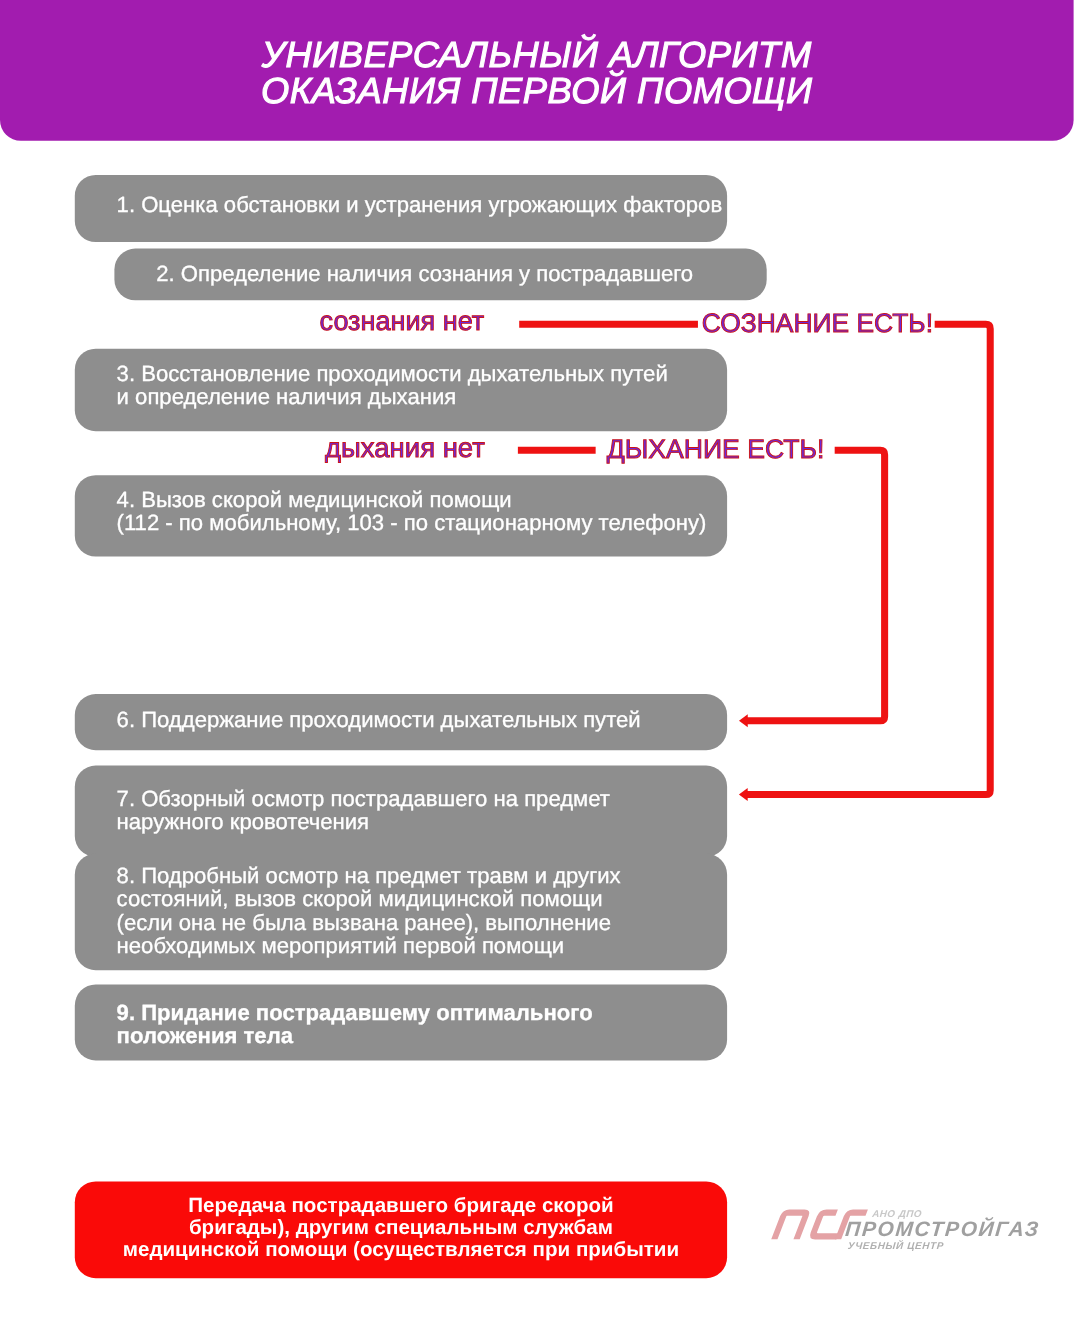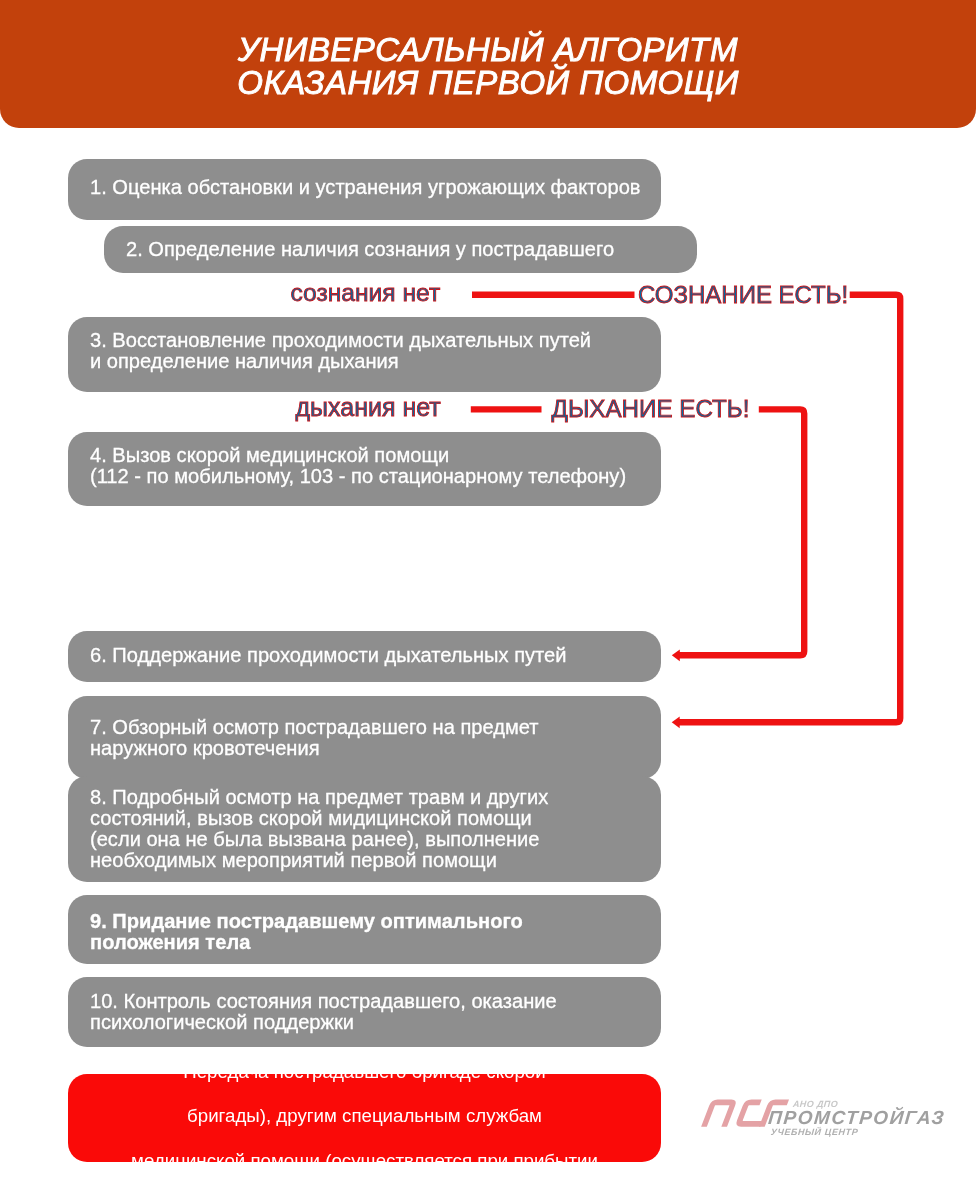--- a/index.html
+++ b/index.html
@@ -1,40 +1,40 @@
 <!DOCTYPE html>
 <html lang="ru"><head>
 <meta charset="utf-8">
 <title>Универсальный алгоритм оказания первой помощи</title>
 <style>
   html,body{margin:0;padding:0;}
   body{width:976px;height:1200px;background:#fff;font-family:"Liberation Sans",sans-serif;overflow:hidden;}
   #page{position:relative;width:976px;height:1200px;background:#fff;}
 
   
-  .header{position:absolute;left:0;top:0;width:976px;height:127.5px;background:#c2410c;
+  .header{position:absolute;left:0;top:0;width:976px;height:127.5px;background:#a21caf;
           border-bottom-left-radius:19px;border-bottom-right-radius:19px;}
   .header-title{position:absolute;left:0;top:33px;width:976px;text-align:center;
           color:#fff;font-style:italic;font-weight:normal;font-size:33px;line-height:33px;
           letter-spacing:0.45px;-webkit-text-stroke:0.95px #fff;}
   .header-title .l{display:block;}
 
   
   .box{position:absolute;left:68px;width:593px;background:#8e8e8e;border-radius:19px;
        box-sizing:border-box;color:#fff;font-size:20.1px;line-height:21px;-webkit-text-stroke:0.3px #fff;
-       padding-left:22px;display:flex;flex-direction:column;justify-content:center;}
+       padding-left:38px;display:flex;flex-direction:column;justify-content:center;}
   .box .ln{display:block;white-space:pre;}
-  .box.final{background:#fa0a08;font-weight:normal;text-align:center;padding:0 20px;
-       align-items:center;line-height:20.3px;font-size:18.7px;gap:24px;-webkit-text-stroke:0px;}
+  .box.final{background:#fa0a08;font-weight:bold;text-align:center;padding:0 20px;
+       align-items:center;line-height:20.3px;font-size:18.7px;-webkit-text-stroke:0px;}
 
   
   .flow{position:absolute;left:0;top:0;width:976px;height:1200px;pointer-events:none;}
 
   
-  .lbl{position:absolute;color:#0369a1;font-weight:normal;white-space:nowrap;line-height:1;
+  .lbl{position:absolute;color:#6d28d9;font-weight:normal;white-space:nowrap;line-height:1;
        -webkit-text-stroke:0.85px #cb1418;}
 
   
   .logo{position:absolute;left:700px;top:1096px;width:250px;height:60px;}
 </style>
 </head>
 <body>
 
 <div id="page">
 
@@ -69,24 +69,20 @@
   <div class="box" style="top:776.3px;height:106px;">
     <span class="ln">8. Подробный осмотр на предмет травм и других</span>
     <span class="ln">состояний, вызов скорой мидицинской помощи</span>
     <span class="ln">(если она не была вызвана ранее), выполнение</span>
     <span class="ln">необходимых мероприятий первой помощи</span>
   </div>
   <div class="box" style="top:894.5px;height:69.6px;padding-top:5px;font-weight:bold;">
     <span class="ln">9. Придание пострадавшему оптимального</span>
     <span class="ln">положения тела</span>
   </div>
-  <div class="box" style="top:977.3px;height:70.2px;">
-    <span class="ln">10. Контроль состояния пострадавшего, оказание</span>
-    <span class="ln">психологической поддержки</span>
-  </div>
   <div class="box final" style="top:1074px;height:87.7px;padding-bottom:3px;">
     <span class="ln">Передача пострадавшего бригаде скорой</span>
     <span class="ln">бригады), другим специальным службам</span>
     <span class="ln">медицинской помощи (осуществляется при прибытии</span>
   </div>
 
   <svg class="flow" viewBox="0 0 976 1200" width="976" height="1200">
     <g fill="none" stroke="#ee1212" stroke-width="6.4" stroke-linecap="butt" stroke-linejoin="miter">
       <path d="M472,294.75 H634.5"></path>
       <path d="M849.7,294.75 H896.2 Q900.2,294.75 900.2,298.75 V718.3 Q900.2,722.3 896.2,722.3 H678"></path>

